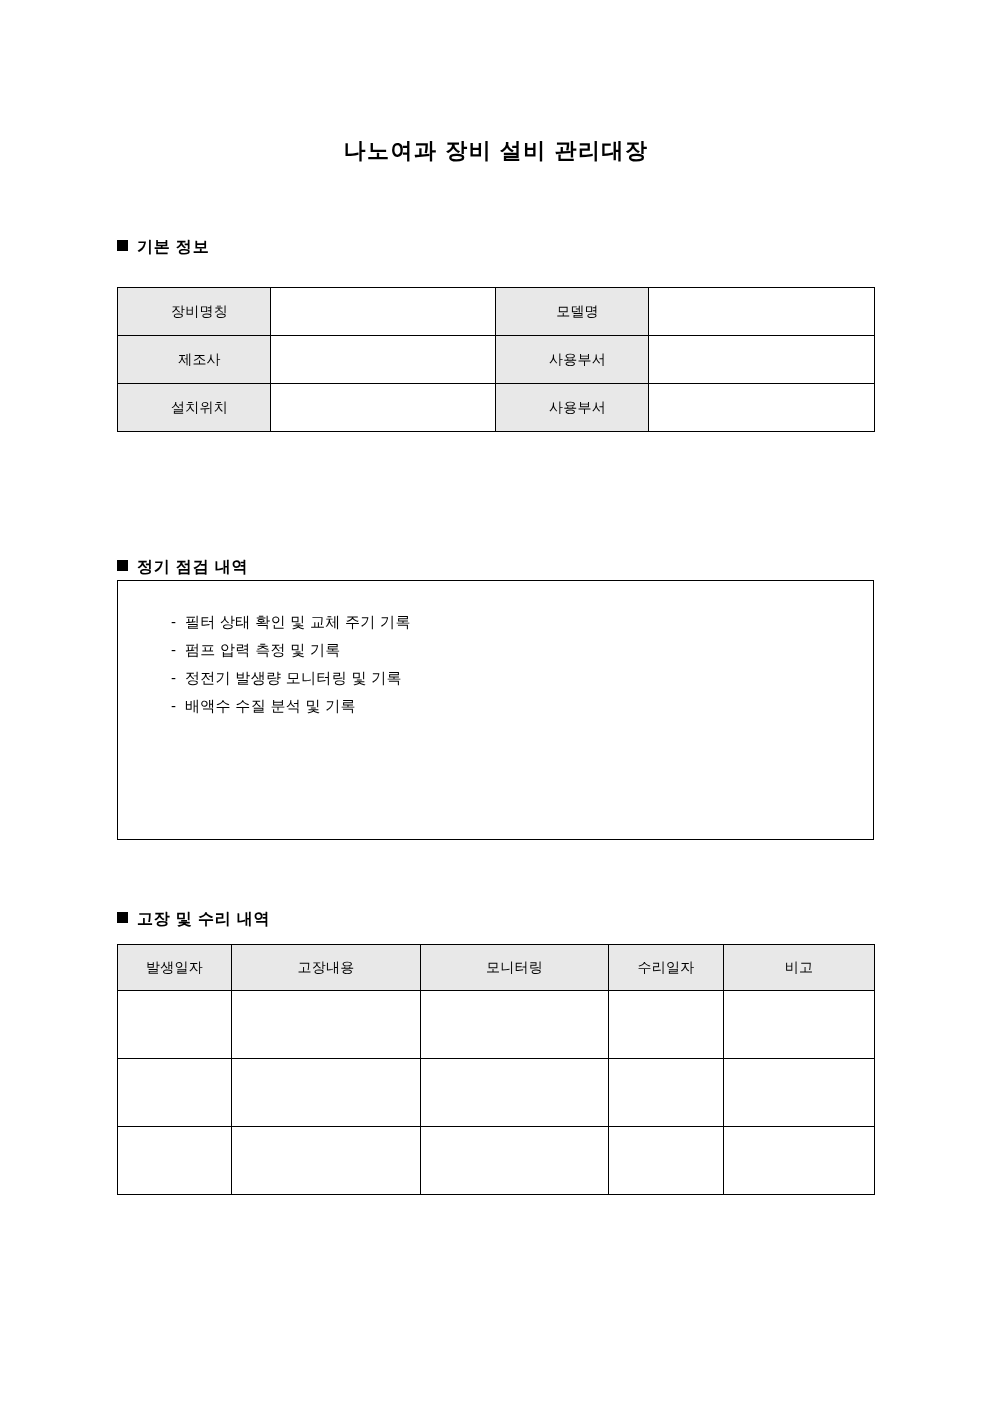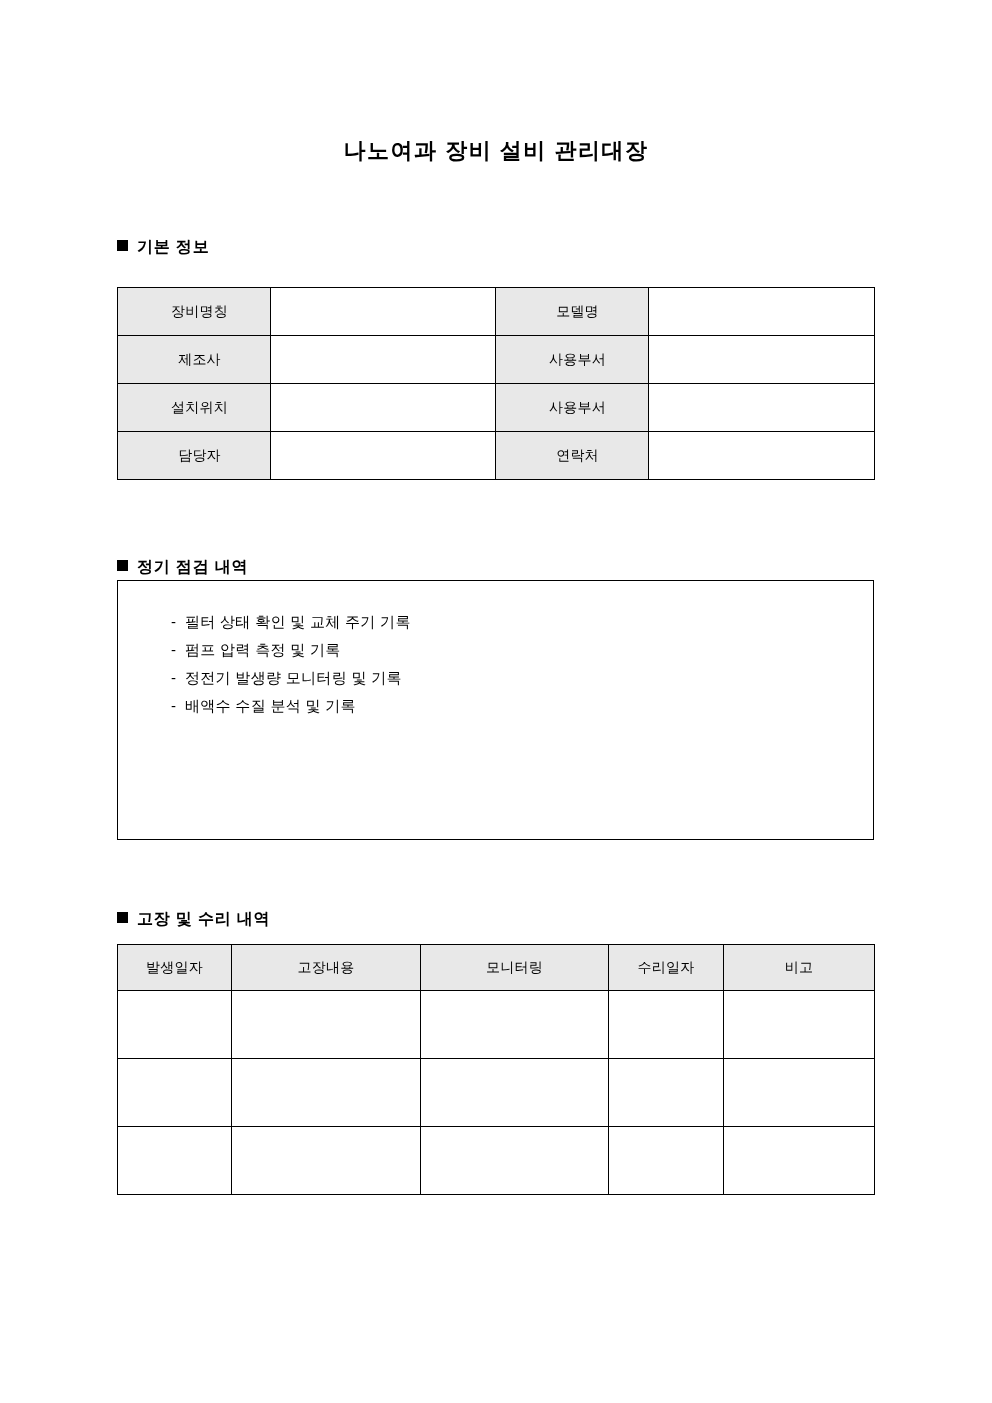--- a/index.html
+++ b/index.html
@@ -170,26 +170,20 @@
         <td class="cell-value"></td>
         <td class="cell-label">사용부서</td>
         <td class="cell-value"></td>
       </tr>
       <tr>
         <td class="cell-label">설치위치</td>
         <td class="cell-value"></td>
         <td class="cell-label">사용부서</td>
         <td class="cell-value"></td>
       </tr>
-      <tr>
-        <td class="cell-label">담당자</td>
-        <td class="cell-value"></td>
-        <td class="cell-label">연락처</td>
-        <td class="cell-value"></td>
-      </tr>
     </tbody>
   </table>
 
   <div class="section-heading" id="heading-inspect">
     <span class="bullet-square"></span><span>정기 점검 내역</span>
   </div>
 
   <div id="inspection-box">
     <ul id="inspection-list">
       <li><span class="dash">-</span><span>필터 상태 확인 및 교체 주기 기록</span></li>

